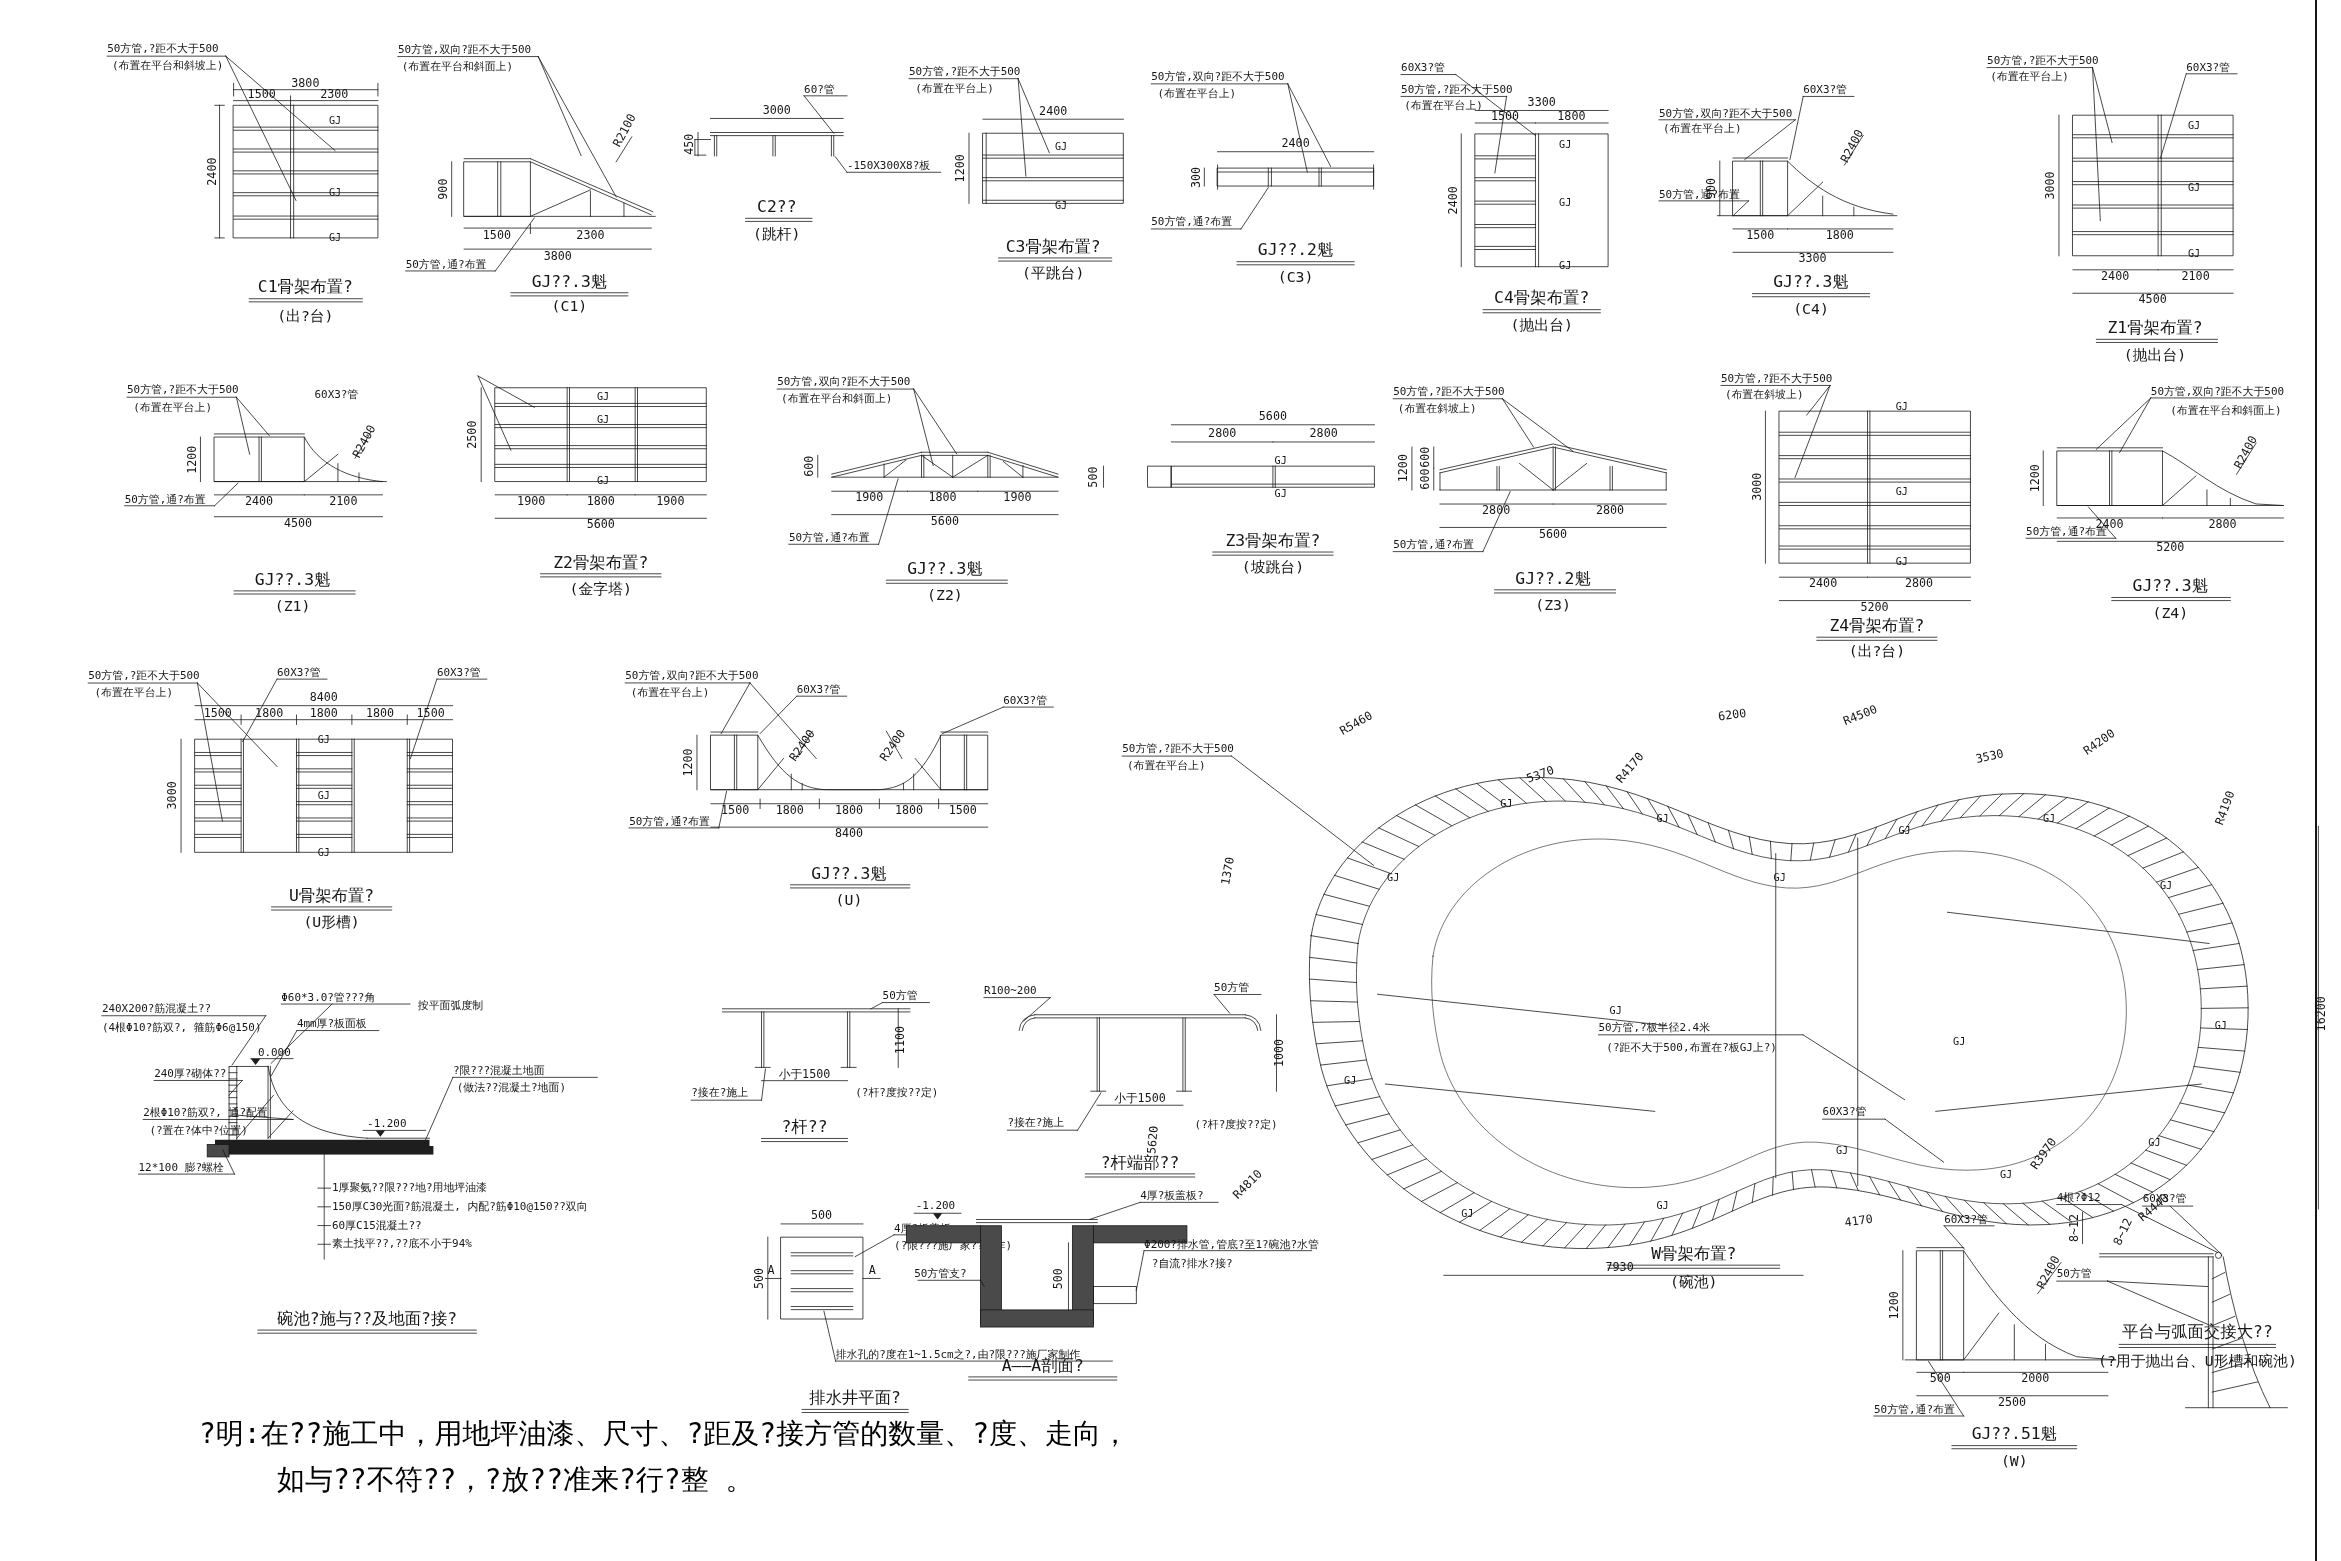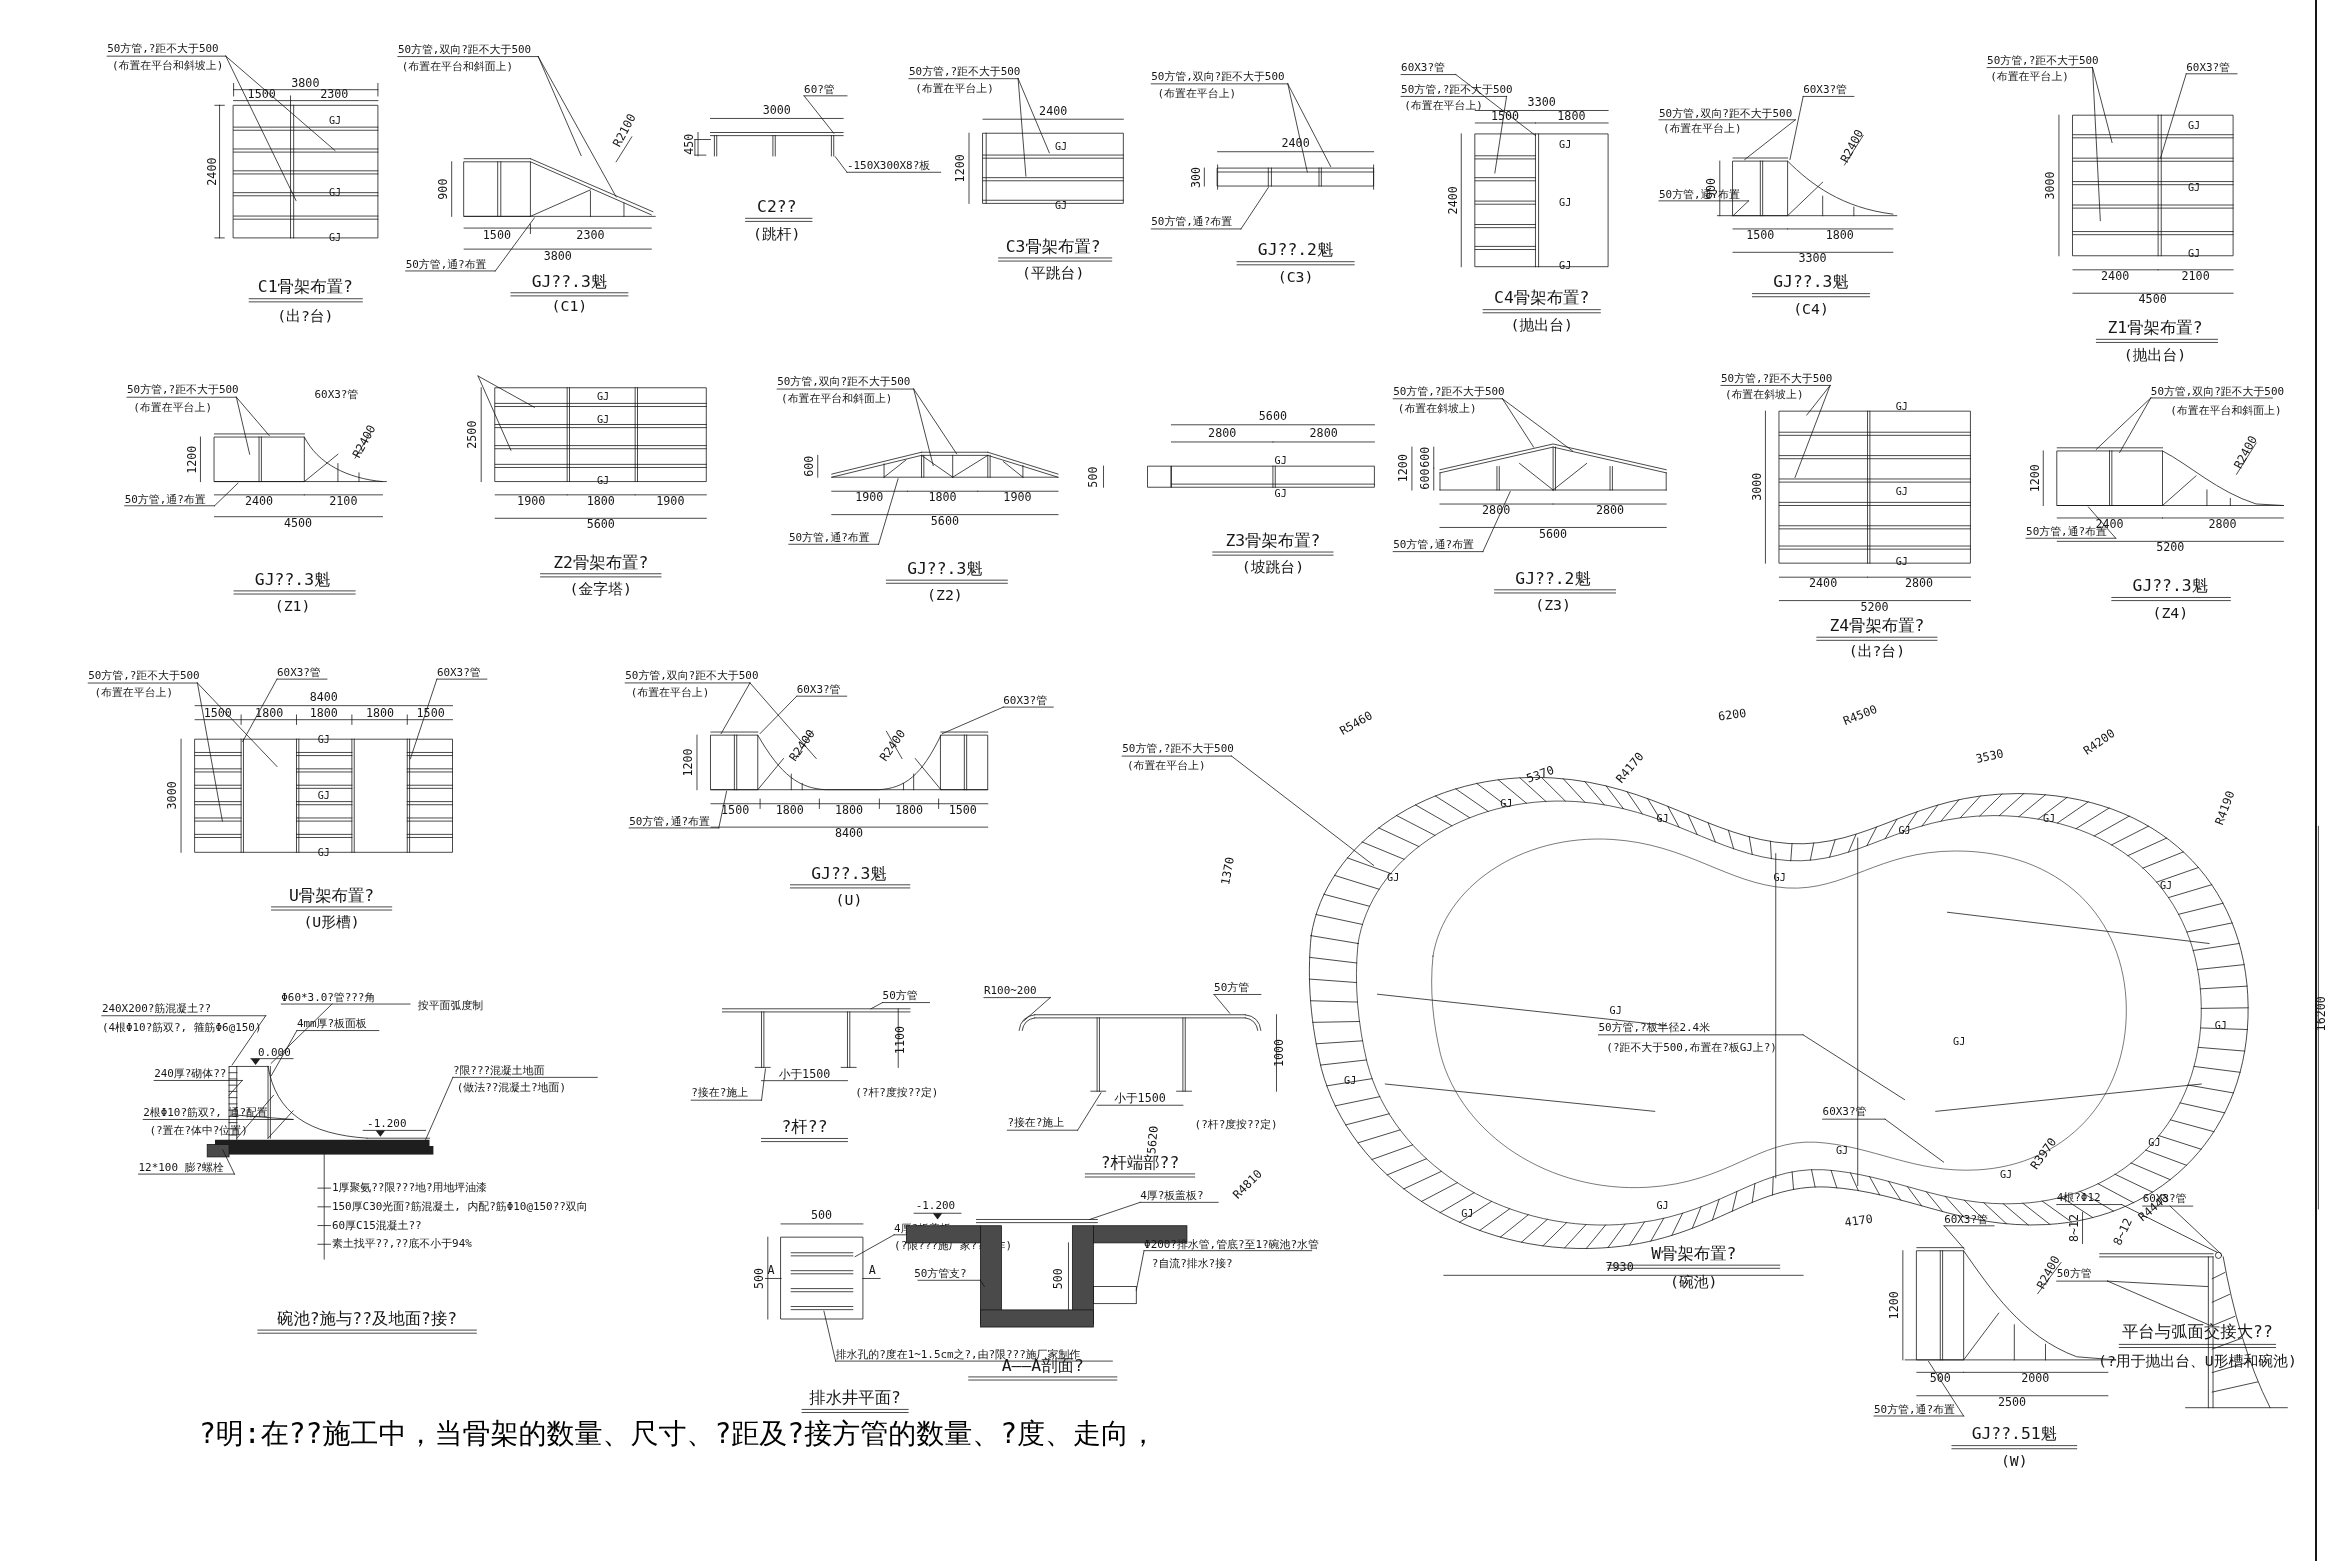--- a/index.html
+++ b/index.html
@@ -683,16 +683,17 @@
   <text class="n L" x="15" y="20">4根?Φ12</text>
   <text class="n L" x="125" y="22">60X3?管</text>
   <text class="d" x="42" y="55" transform="rotate(-90 42 55)">8~12</text>
   <text class="d" x="104" y="62" transform="rotate(-65 104 62)">8~12</text>
   <text class="n L" x="15" y="118">50方管</text>
   <text class="tt" x="195" y="194">平台与弧面交接大??</text>
   <path d="M95,204H295M95,208H295"></path>
   <text class="st" x="195" y="232">(?用于抛出台、U形槽和碗池)</text>
 </svg>
 
-<div class="big" style="left:199px;top:1415px">?明:在??施工中，当骨架的数量、尺寸、?距及?接方管的数量、?度、走向，</div>
+<div class="big" style="left:199px;top:1415px">?明:在??施工中，用地坪油漆、尺寸、?距及?接方管的数量、?度、走向，</div>
+<div class="big" style="left:277px;top:1461px">如与??不符??，?放??准来?行?整 。</div>
 
 </div>
 
 
 </body></html>

